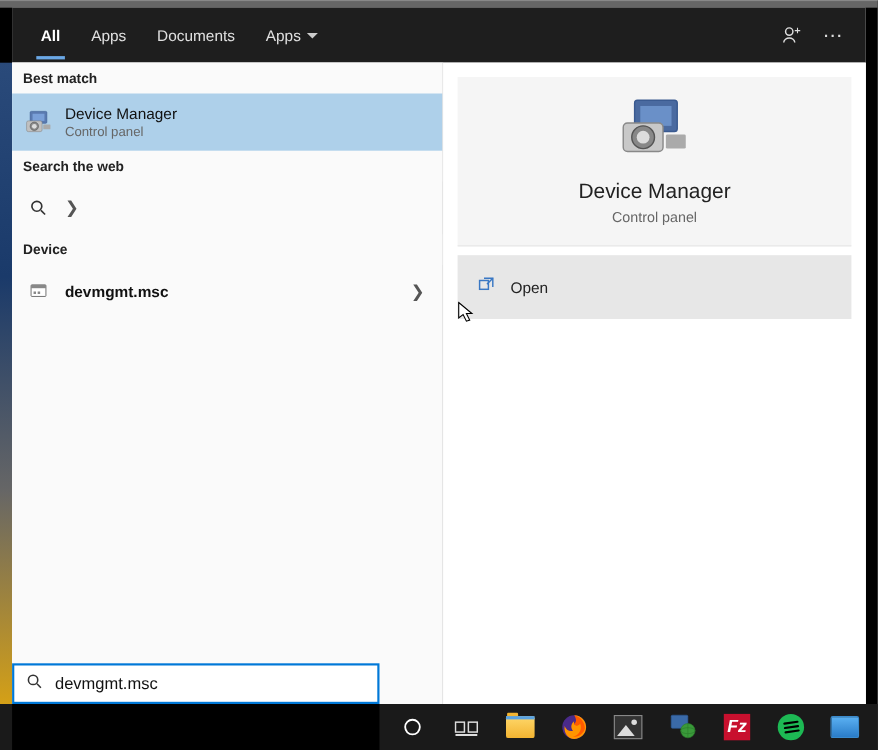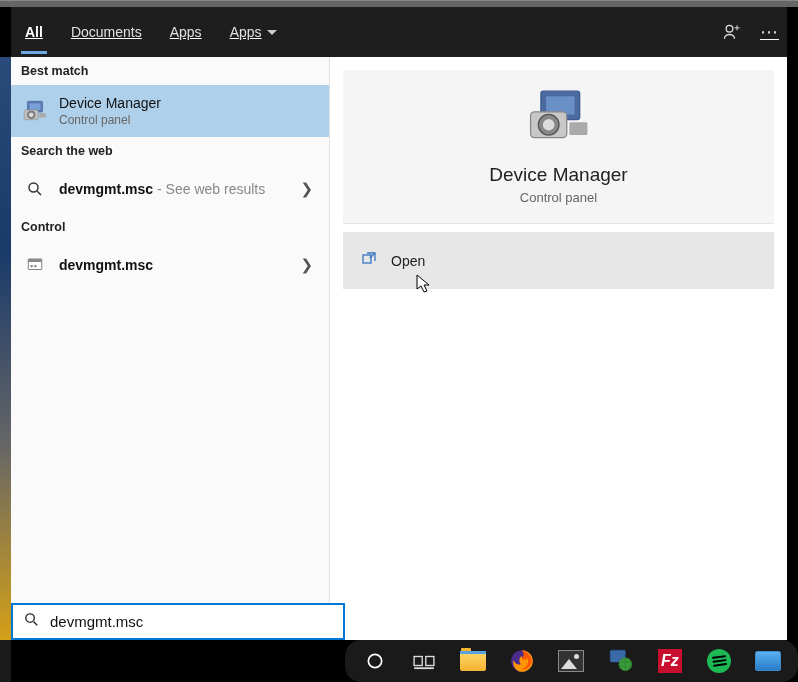--- a/index.html
+++ b/index.html
@@ -38,23 +38,22 @@
       top: 7px;
       width: 776px;
       height: 633px;
       background: #f5f5f5;
     }
     .tabs-bar {
       height: 50px;
       background: #1e1e1e;
       display: flex;
       align-items: center;
-      padding: 0 0;
+      padding: 0 12px;
       color: #fff;
-      text-decoration: underline;
     }
     .tab {
       padding: 14px 14px;
       font-size: 14px;
       color: #e0e0e0;
       cursor: pointer;
       position: relative;
     }
     .tab.active {
       font-weight: 600;
@@ -94,21 +93,21 @@
       color: #ddd;
       cursor: pointer;
       letter-spacing: 1px;
     }
     .results-container {
       display: flex;
       height: calc(100% - 50px);
       background: #fff;
     }
     .results-left {
-      width: 319px;
+      width: 392px;
       border-right: 1px solid #e0e0e0;
       background: #fafafa;
     }
     .section-header {
       padding: 7px 10px;
       font-size: 12.5px;
       font-weight: 600;
       color: #222;
       background: #fafafa;
     }
@@ -243,21 +242,20 @@
       position: absolute;
       left: 345px;
       bottom: 0;
       right: 0;
       height: 42px;
       background: #1a1a1a;
       display: flex;
       align-items: center;
       padding: 0 6px;
       gap: 2px;
-      border-radius: 16px;
     }
     .tb-btn {
       width: 48px;
       height: 42px;
       display: flex;
       align-items: center;
       justify-content: center;
       cursor: pointer;
     }
     .folder-icon {
@@ -368,22 +366,22 @@
 </head>
 <body>
 
 <div class="top-strip"></div>
 <div class="left-edge"></div>
 <div class="bottom-left-fill"></div>
 
 <div class="search-panel">
   <div class="tabs-bar">
     <div class="tab active">All</div>
+    <div class="tab">Apps</div>
     <div class="tab">Documents</div>
-    <div class="tab">Apps</div>
     <div class="tab tab-more">
       <span>Apps</span>
       <span class="caret-down"></span>
     </div>
     <div class="tabs-right">
       <span class="feedback-icon">
         <svg width="20" height="20" viewBox="0 0 24 24" fill="none" stroke="#ddd" stroke-width="1.6">
           <circle cx="9" cy="8" r="4"></circle>
           <path d="M3 20c0-3 3-5 6-5s6 2 6 5"></path>
           <path d="M18 4v3m0 0v3m0-3h3m-3 0h-3" stroke-width="1.2"></path>
@@ -414,27 +412,24 @@
       </div>
 
       <div class="section-header">Search the web</div>
       <div class="result-item">
         <div class="result-icon search-icon-sm">
           <svg width="18" height="18" viewBox="0 0 24 24" fill="none" stroke="#333" stroke-width="2">
             <circle cx="10" cy="10" r="6"></circle>
             <line x1="15" y1="15" x2="20" y2="20"></line>
           </svg>
         </div>
-        <div class="result-inline">
-          <b>devmgmt.msc</b><span class="muted"> - See web results</span>
-        </div>
         <span class="chevron">❯</span>
       </div>
 
-      <div class="section-header">Control</div>
+      <div class="section-header">Device</div>
       <div class="result-item">
         <div class="result-icon cmd-icon">
           <svg width="18" height="18" viewBox="0 0 24 24">
             <rect x="3" y="4" width="18" height="14" rx="1" fill="#fff" stroke="#555"></rect>
             <rect x="3" y="4" width="18" height="4" fill="#888"></rect>
             <rect x="6" y="12" width="3" height="3" fill="#888"></rect>
             <rect x="11" y="12" width="3" height="3" fill="#888"></rect>
           </svg>
         </div>
         <div class="result-inline">

